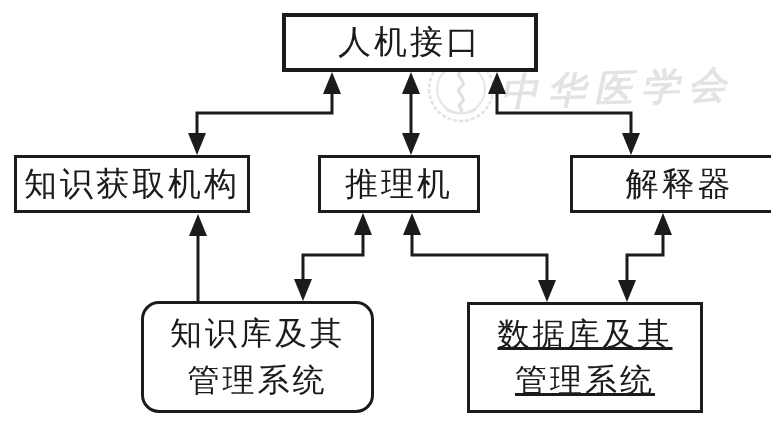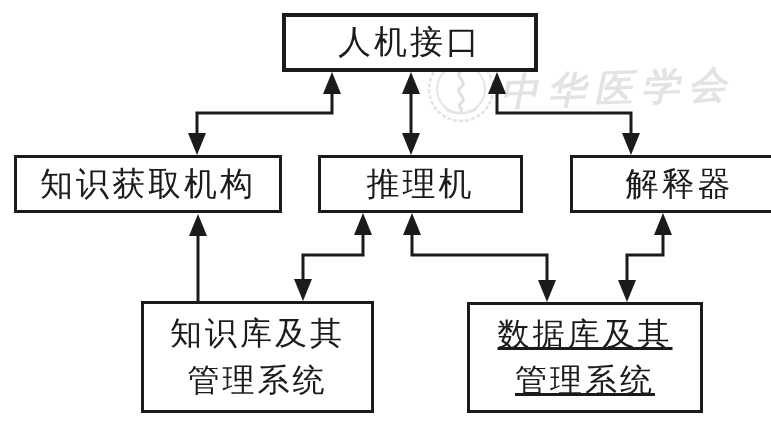--- a/index.html
+++ b/index.html
@@ -94,33 +94,33 @@
       <polygon points="663,213 654,235 672,235"></polygon>
       <path d="M663,233 L663,255 L627,255 L627,282"></path>
       <polygon points="627,302 618,280 636,280"></polygon>
     </g>
   </svg>
 
   <div class="node thick" style="left:282px;top:13px;width:256px;height:59px;">
     <span>人机接口</span>
   </div>
 
-  <div class="node" style="left:14px;top:155px;width:268px;height:58px;">
+  <div class="node" style="left:14px;top:155px;width:236px;height:58px;">
     <span>知识获取机构</span>
   </div>
 
-  <div class="node" style="left:318px;top:155px;width:205px;height:58px;">
+  <div class="node" style="left:318px;top:155px;width:162px;height:58px;">
     <span>推理机</span>
   </div>
 
   <div class="node" style="left:570px;top:155px;width:219px;height:58px;">
     <span>解释器</span>
   </div>
 
-  <div class="node twoline" style="left:141px;top:301px;width:233px;height:112px;">
+  <div class="node twoline" style="left:141px;top:301px;width:233px;height:112px;border-radius:18px;">
     <span>知识库及其</span>
     <span>管理系统</span>
   </div>
 
   <div class="node twoline" style="left:467px;top:302px;width:236px;height:111px;text-decoration:underline;">
     <span>数据库及其</span>
     <span>管理系统</span>
   </div>
 
 </div>

